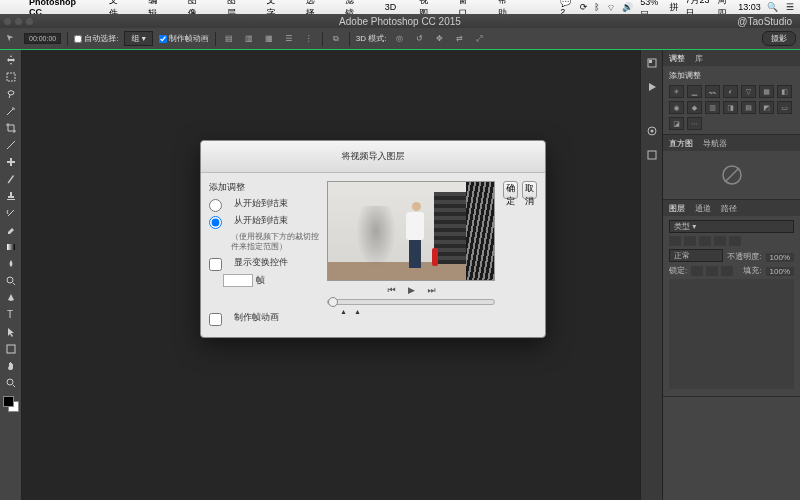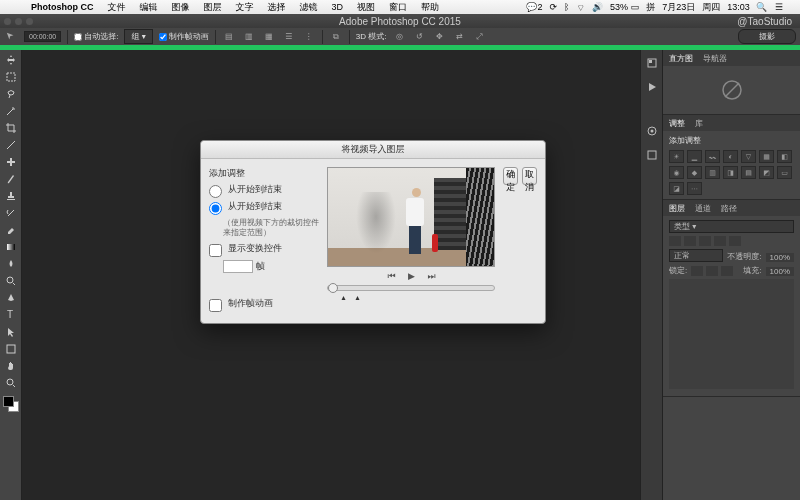--- a/index.html
+++ b/index.html
@@ -1,41 +1,41 @@
 <!DOCTYPE html>
 <html><head>
 <meta charset="utf-8">
 <style>
 * { margin: 0; padding: 0; box-sizing: border-box; font-family: -apple-system, "Helvetica Neue", Arial, sans-serif; }
 body { background: #323232; width: 800px; height: 500px; overflow: hidden; font-size: 9px; color: #ccc; }
 
 
-.menubar { height: 14px; background: linear-gradient(#f8f8f8,#e8e8e8); display: flex; align-items: center; padding: 0 17px; color: #000; font-size: 9px; gap: 14px; }
+.menubar { height: 14px; background: linear-gradient(#f8f8f8,#e8e8e8); display: flex; align-items: center; padding: 0 6px; color: #000; font-size: 9px; gap: 23px; }
 .menubar .apple { font-size: 10px; }
 .menubar .app-name { font-weight: 600; }
 .menubar .spacer { flex: 1; }
 .menubar .right { display: flex; gap: 7px; align-items: center; }
 .menubar .right span { font-size: 9px; }
 
 
 .titlebar { height: 14px; background: linear-gradient(#4a4a4a,#3a3a3a); display: flex; align-items: center; justify-content: center; color: #ccc; font-size: 10px; position: relative; }
 .traffic { position: absolute; left: 4px; display: flex; gap: 4px; }
 .traffic span { width: 7px; height: 7px; border-radius: 50%; background: #555; }
 .titlebar .user { position: absolute; right: 8px; }
 
 
-.optbar { height: 22px; background: #454545; border-bottom: 5px solid #22c55e; display: flex; align-items: center; padding: 0 4px; gap: 6px; font-size: 8px; color: #ddd; }
+.optbar { height: 22px; background: #454545; border-bottom: 1px solid #22c55e; display: flex; align-items: center; padding: 0 4px; gap: 6px; font-size: 8px; color: #ddd; }
 .optbar .timecode { background: #2a2a2a; border: 1px solid #222; padding: 1px 4px; font-size: 7px; color: #bbb; }
 .optbar .sel { background: #3a3a3a; border: 1px solid #222; padding: 1px 6px; }
 .optbar .chk { display: flex; align-items: center; gap: 2px; }
 .optbar .chk input { width: 8px; height: 8px; }
 .optbar .div { width: 1px; height: 14px; background: #2a2a2a; }
 .optbar .iconbtn { width: 14px; height: 14px; display: flex; align-items: center; justify-content: center; color: #aaa; }
 .optbar .iconbtn svg { width: 10px; height: 10px; }
-.optbar .pill { margin-left: auto; background: #3a3a3a; border: 1px solid #222; padding: 1px 20px; border-radius: 6px; }
+.optbar .pill { margin-left: auto; background: #3a3a3a; border: 1px solid #222; padding: 1px 8px; border-radius: 6px; }
 
 
 .main { display: flex; height: calc(500px - 14px - 14px - 22px); }
 .toolbox { width: 22px; background: #454545; border-right: 1px solid #222; display: flex; flex-direction: column; align-items: center; padding-top: 2px; gap: 1px; }
 .toolbox .tool { width: 18px; height: 16px; display: flex; align-items: center; justify-content: center; color: #ccc; cursor: pointer; }
 .toolbox .tool svg { width: 12px; height: 12px; }
 .toolbox .swatch { width: 16px; height: 16px; position: relative; margin-top: 4px; }
 .toolbox .swatch .fg { position: absolute; width: 11px; height: 11px; background: #000; border: 1px solid #888; top: 0; left: 0; }
 .toolbox .swatch .bg { position: absolute; width: 11px; height: 11px; background: #fff; border: 1px solid #888; bottom: 0; right: 0; }
 
@@ -64,27 +64,27 @@
 .layers-row { display: flex; align-items: flex-end; gap: 4px; margin-bottom: 3px; }
 .layers-row .lbl { color: #bbb; }
 .layers-row .sel { background: #3a3a3a; border: 1px solid #222; padding: 0 4px; flex: 1; font-size: 8px; color: #bbb; }
 .layers-row .val { background: #3a3a3a; padding: 0 4px; }
 .layers-icons { display: flex; gap: 3px; margin: 3px 0; }
 .layers-icons span { width: 12px; height: 10px; background: #3a3a3a; }
 .layers-empty { height: 110px; background: #3e3e3e; }
 
 
 .dialog { position: absolute; left: 178px; top: 90px; width: 346px; background: #e8e8e8; border: 1px solid #888; border-radius: 4px; box-shadow: 0 8px 24px rgba(0,0,0,.5); color: #333; font-size: 9px; }
-.dialog-title { height: 18px; background: linear-gradient(#f4f4f4,#dcdcdc); border-bottom: 1px solid #bbb; display: flex; align-items: center; justify-content: center; font-size: 9px; color: #333; border-radius: 4px 4px 0 0; }
+.dialog-title { height: 32px; background: linear-gradient(#f4f4f4,#dcdcdc); border-bottom: 1px solid #bbb; display: flex; align-items: center; justify-content: center; font-size: 9px; color: #333; border-radius: 4px 4px 0 0; }
 .dialog-body { display: flex; padding: 8px; gap: 8px; }
 .dialog-left { width: 112px; }
 .dialog-left .grp-title { margin-bottom: 4px; }
-.dialog-left label { display: flex; align-items: flex-start; gap: 6px; margin-bottom: 3px; font-size: 9px; line-height: 1.3; }
+.dialog-left label { display: flex; align-items: flex-start; gap: 12px; margin-bottom: 3px; font-size: 9px; line-height: 1.3; }
 .dialog-left input[type=radio], .dialog-left input[type=checkbox] { margin-top: 1px; }
-.dialog-left .hint { font-size: 8px; color: #666; margin-left: 14px; line-height: 1.2; }
+.dialog-left .hint { font-size: 8px; color: #666; margin-left: 22px; line-height: 1.2; }
 .dialog-left .numrow { display: flex; align-items: center; gap: 3px; margin-left: 14px; }
 .dialog-left .numrow input { width: 30px; height: 13px; font-size: 8px; border: 1px solid #aaa; }
 .dialog-center { width: 168px; }
 .preview { width: 168px; height: 100px; background: #ddd; border: 1px solid #999; position: relative; overflow: hidden; }
 .preview .wall { position: absolute; inset: 0; background: linear-gradient(#e6e4e0,#d6d4d0); }
 .preview .floor { position: absolute; bottom: 0; left: 0; right: 0; height: 18px; background: #a89078; }
 .preview .stairs { position: absolute; right: 26px; top: 10px; width: 34px; height: 72px; background: repeating-linear-gradient(0deg,#2a2a2a 0,#2a2a2a 4px,#444 4px,#444 8px); }
 .preview .curtain { position: absolute; right: 0; top: 0; width: 28px; height: 100px; background: repeating-linear-gradient(100deg,#1a1a1a 0,#1a1a1a 3px,#888 3px,#888 5px); }
 .preview .ext { position: absolute; right: 56px; bottom: 14px; width: 6px; height: 18px; background: #c22; border-radius: 2px; }
 .preview .shadow { position: absolute; left: 28px; top: 24px; width: 40px; height: 62px; background: radial-gradient(ellipse at 50% 40%, rgba(0,0,0,.25), transparent 70%); }
@@ -386,32 +386,20 @@
         </div>
       <div class="micon">
           <svg viewBox="0 0 12 12">
             <rect x="2" y="2" width="8" height="8" fill="none" stroke="currentColor"></rect>
           </svg>
         </div>
     </div>
     <div class="right-stack">
       <div class="panel">
         <div class="panel-tabs">
-          <span class="active">直方图</span>
-          <span>导航器</span>
-        </div>
-        <div class="panel-body histogram-body">
-          <svg width="24" height="24" viewBox="0 0 24 24">
-              <circle cx="12" cy="12" r="9" fill="none" stroke-width="1.5"></circle>
-              <line x1="5" y1="19" x2="19" y2="5" stroke-width="1.5"></line>
-            </svg>
-        </div>
-      </div>
-      <div class="panel">
-        <div class="panel-tabs">
           <span class="active">调整</span>
           <span>库</span>
         </div>
         <div class="panel-body adjust-body">
           <div class="title">添加调整</div>
           <div class="icons">
             <span>☀</span>
               <span>▁</span>
               <span>〰</span>
               <span>◐</span>
@@ -425,20 +413,32 @@
               <span>▤</span>
               <span>◩</span>
               <span>▭</span>
               <span>◪</span>
               <span>⋯</span>
           </div>
         </div>
       </div>
       <div class="panel">
         <div class="panel-tabs">
+          <span class="active">直方图</span>
+          <span>导航器</span>
+        </div>
+        <div class="panel-body histogram-body">
+          <svg width="24" height="24" viewBox="0 0 24 24">
+              <circle cx="12" cy="12" r="9" fill="none" stroke-width="1.5"></circle>
+              <line x1="5" y1="19" x2="19" y2="5" stroke-width="1.5"></line>
+            </svg>
+        </div>
+      </div>
+      <div class="panel">
+        <div class="panel-tabs">
           <span class="active">图层</span>
           <span>通道</span>
           <span>路径</span>
         </div>
         <div class="panel-body layers-body">
           <div class="layers-row">
             <span class="sel"><span>类型</span> ▾</span>
           </div>
           <div class="layers-icons">
             <span></span>

